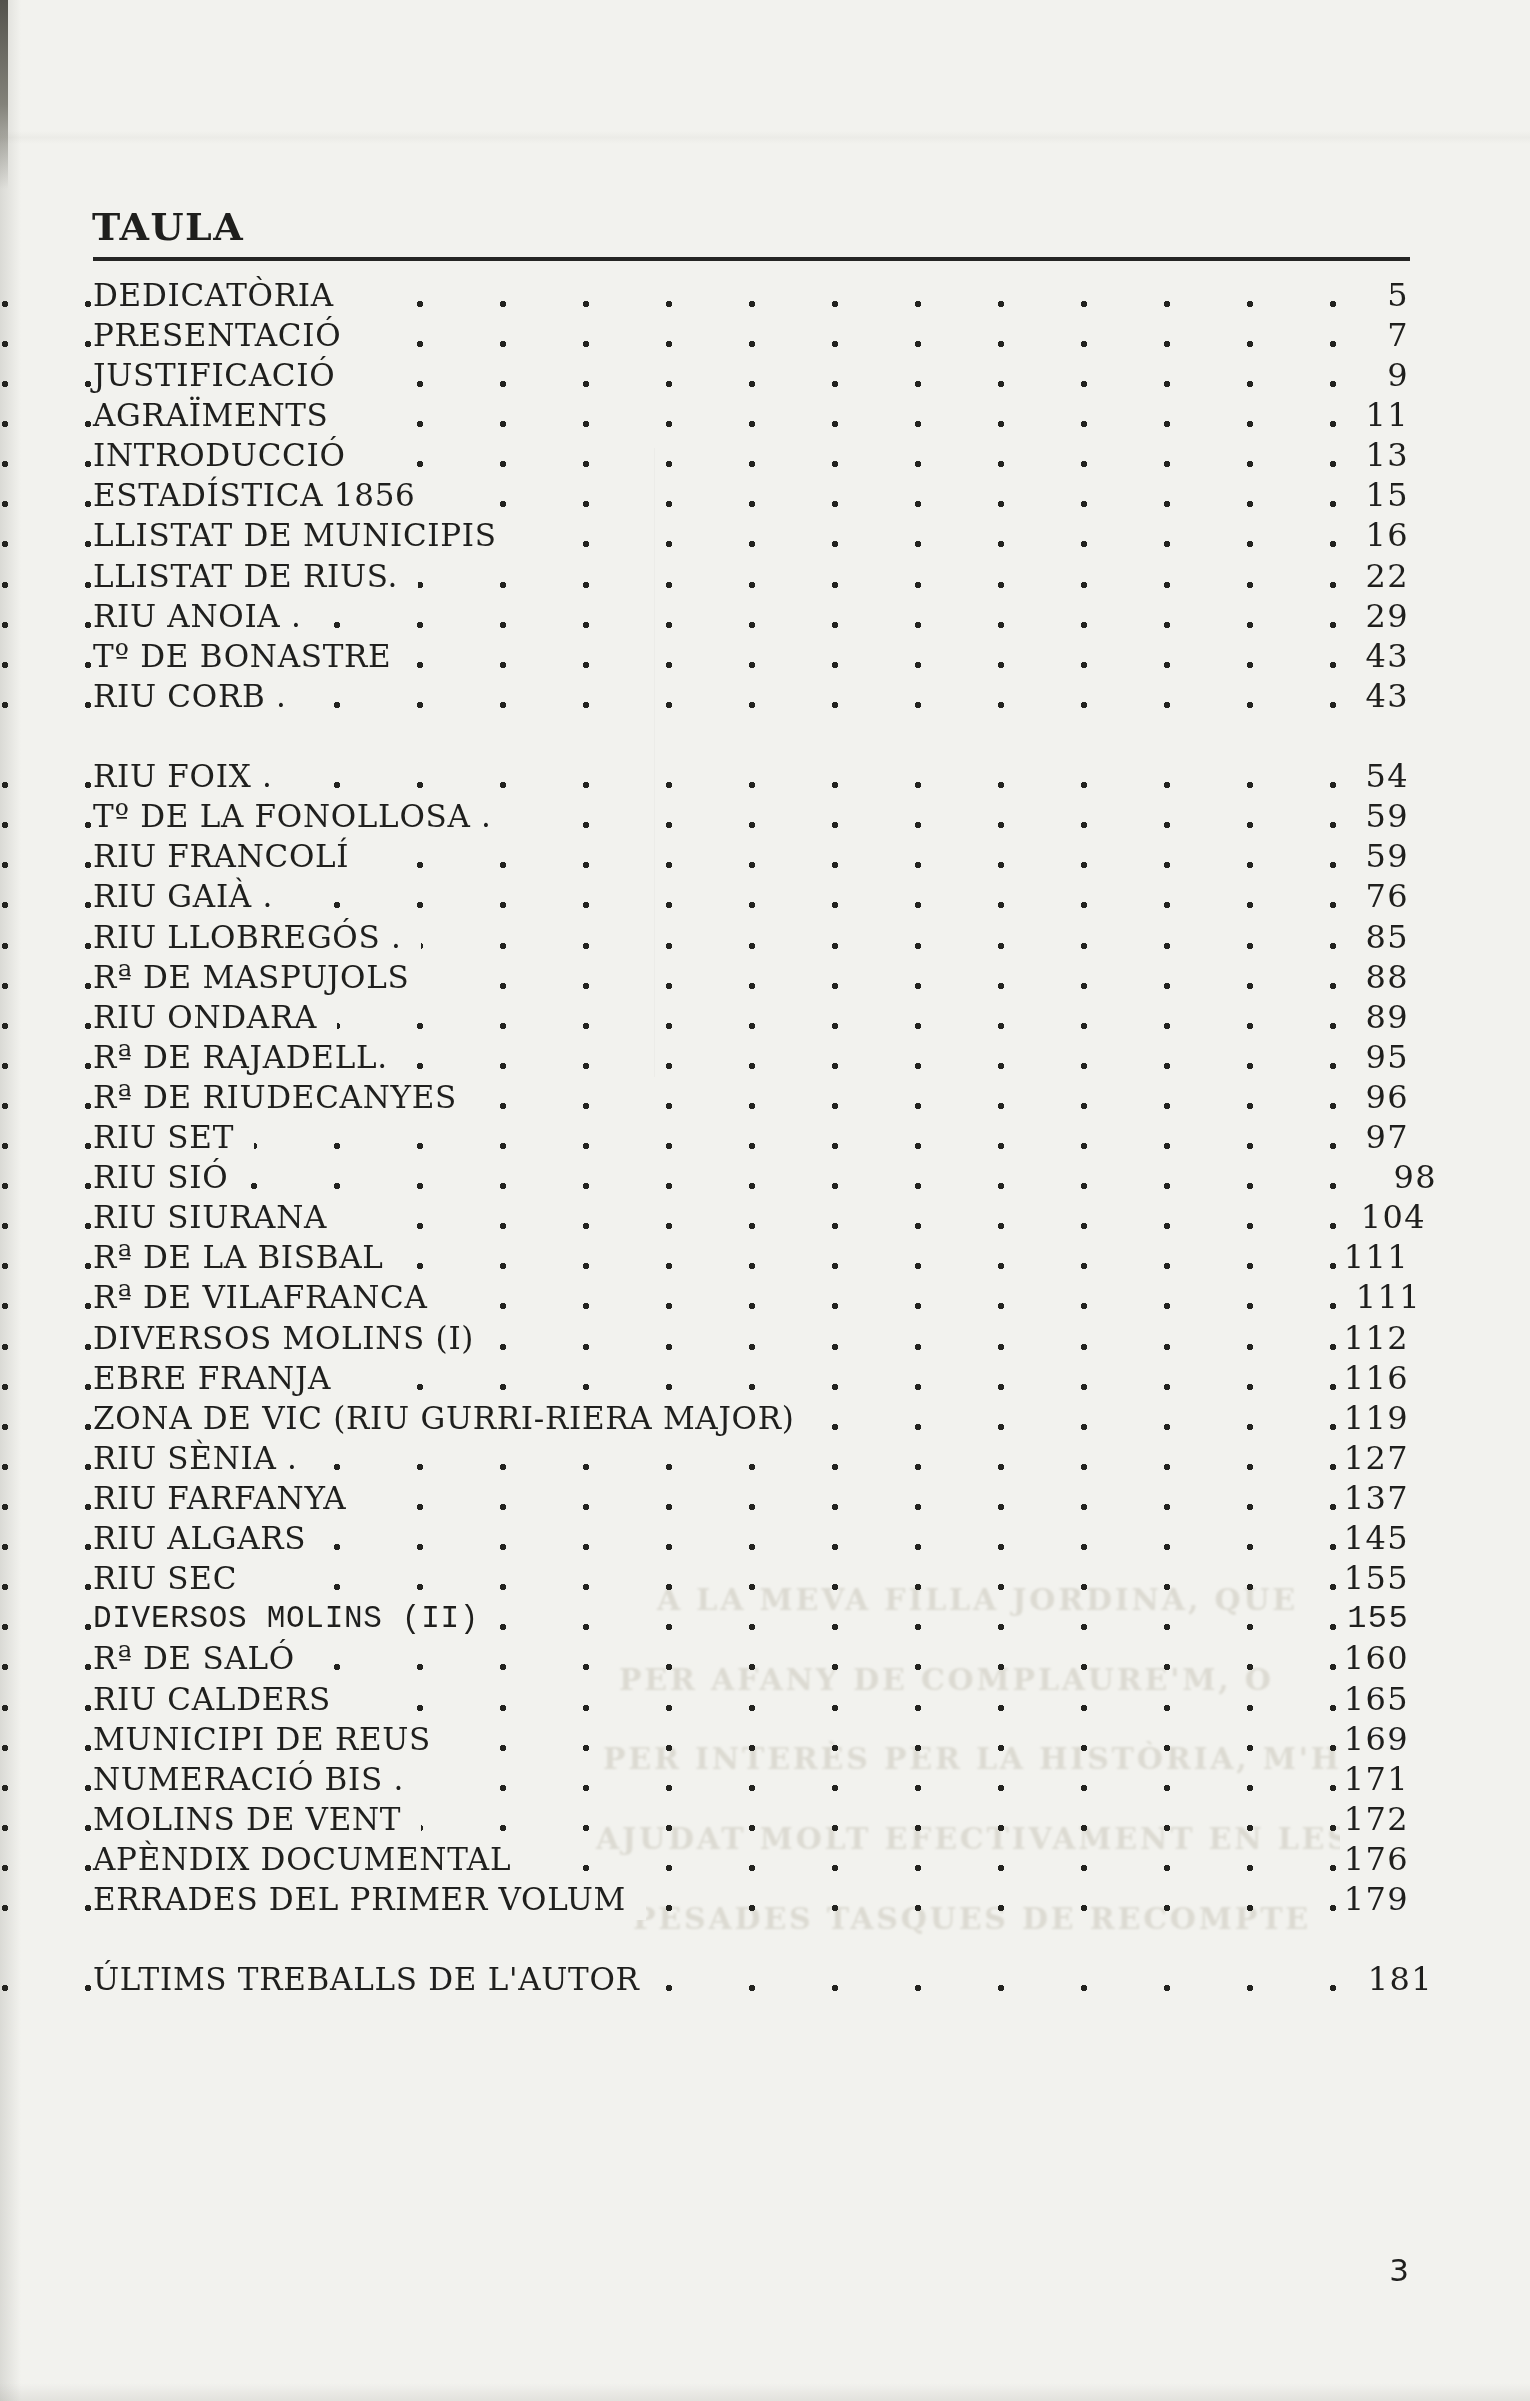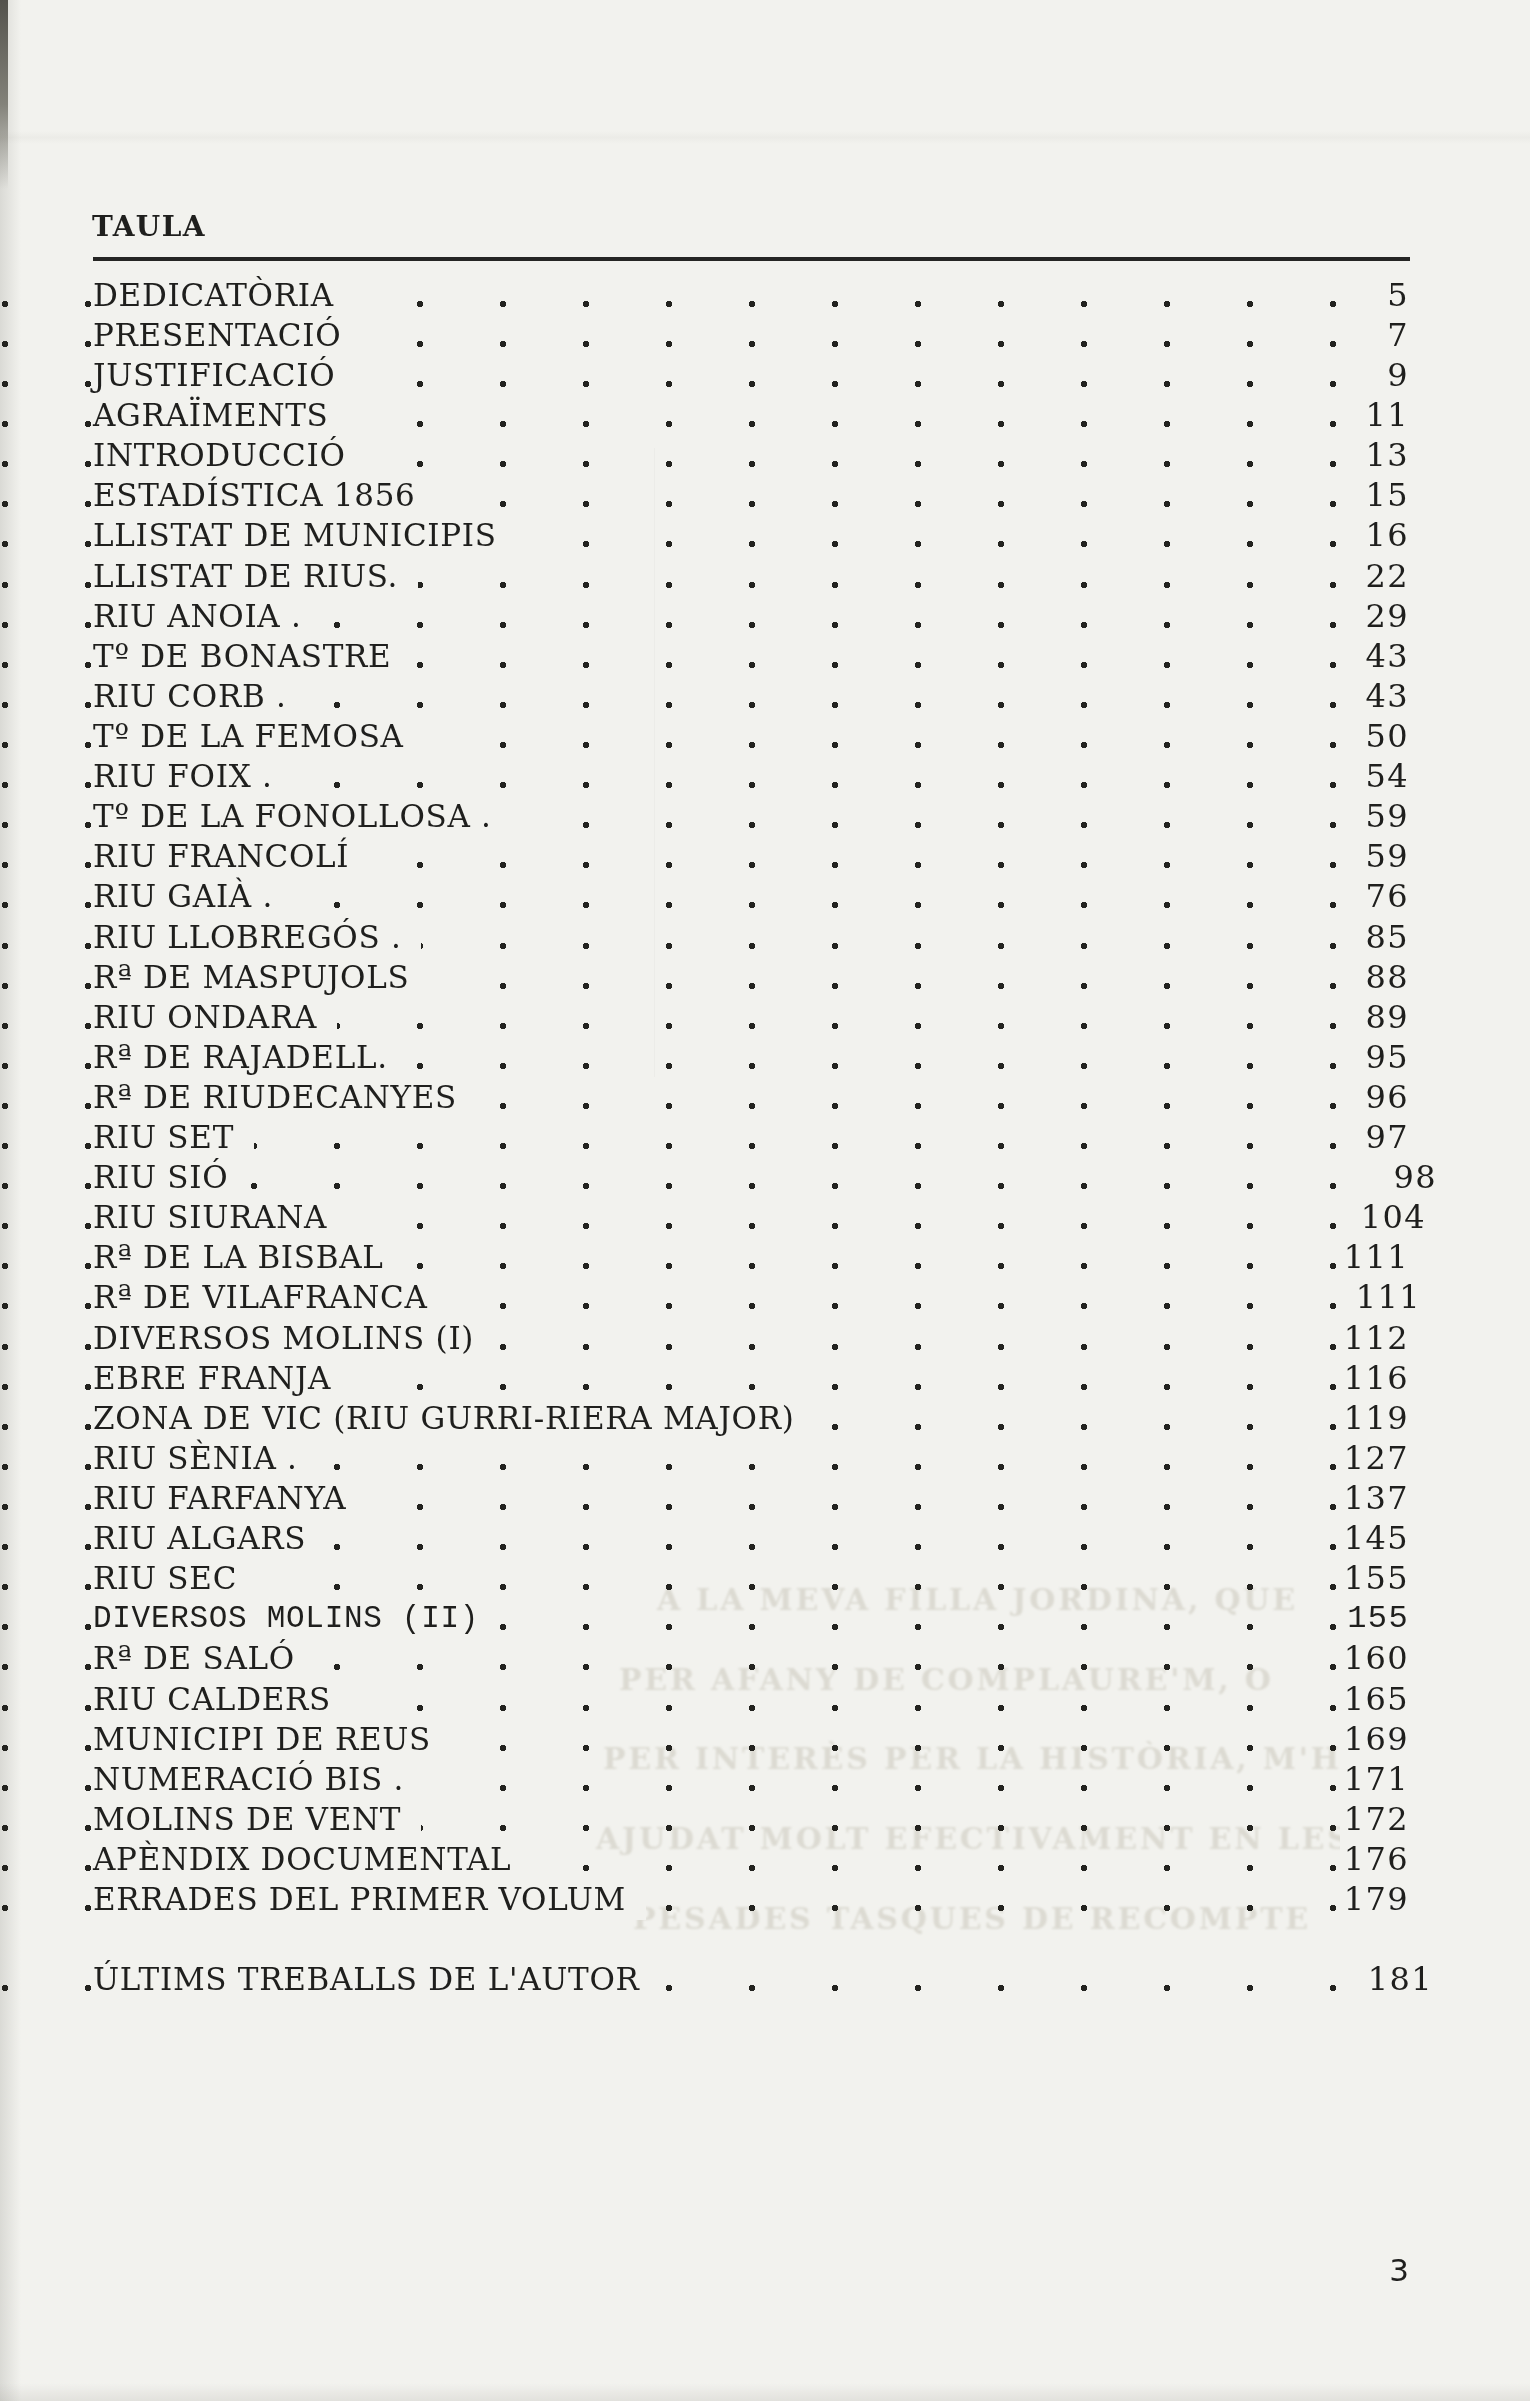--- a/index.html
+++ b/index.html
@@ -35,21 +35,21 @@
   }
   .fold-line {
     position:absolute; left:654px; top:448px; width:1.4px; height:629px;
     background:rgba(60,60,55,0.03);
     pointer-events:none;
   }
 
   
   .title {
     position:absolute; left:92px; top:209px;
-    font-size:28px; font-weight:bold; letter-spacing:1.4px;
+    font-size:38px; font-weight:bold; letter-spacing:1.4px;
     line-height:35px; white-space:nowrap;
   }
   .title-rule {
     position:absolute; left:93px; top:257px;
     width:1317px; height:3.5px; background:#26262:3;
     background:#262624;
   }
 
   
   #toc { position:absolute; left:0; top:0; width:1531px; height:2401px;border-radius:9px; }
@@ -161,25 +161,20 @@
     <div class="toc-row" style="top: 636px;">
     <span class="dots"></span>
     <span class="toc-label">Tº DE BONASTRE</span>
     <span class="toc-num">43</span>
   </div>
     <div class="toc-row" style="top: 676px;">
     <span class="dots"></span>
     <span class="toc-label">RIU CORB .</span>
     <span class="toc-num">43</span>
   </div>
-    <div class="toc-row" style="top: 716px;">
-    <span class="dots"></span>
-    <span class="toc-label">Tº DE LA FEMOSA</span>
-    <span class="toc-num">50</span>
-  </div>
     <div class="toc-row" style="top: 756px;">
     <span class="dots"></span>
     <span class="toc-label">RIU FOIX .</span>
     <span class="toc-num">54</span>
   </div>
     <div class="toc-row" style="top: 796px;">
     <span class="dots"></span>
     <span class="toc-label">Tº DE LA FONOLLOSA .</span>
     <span class="toc-num">59</span>
   </div>

